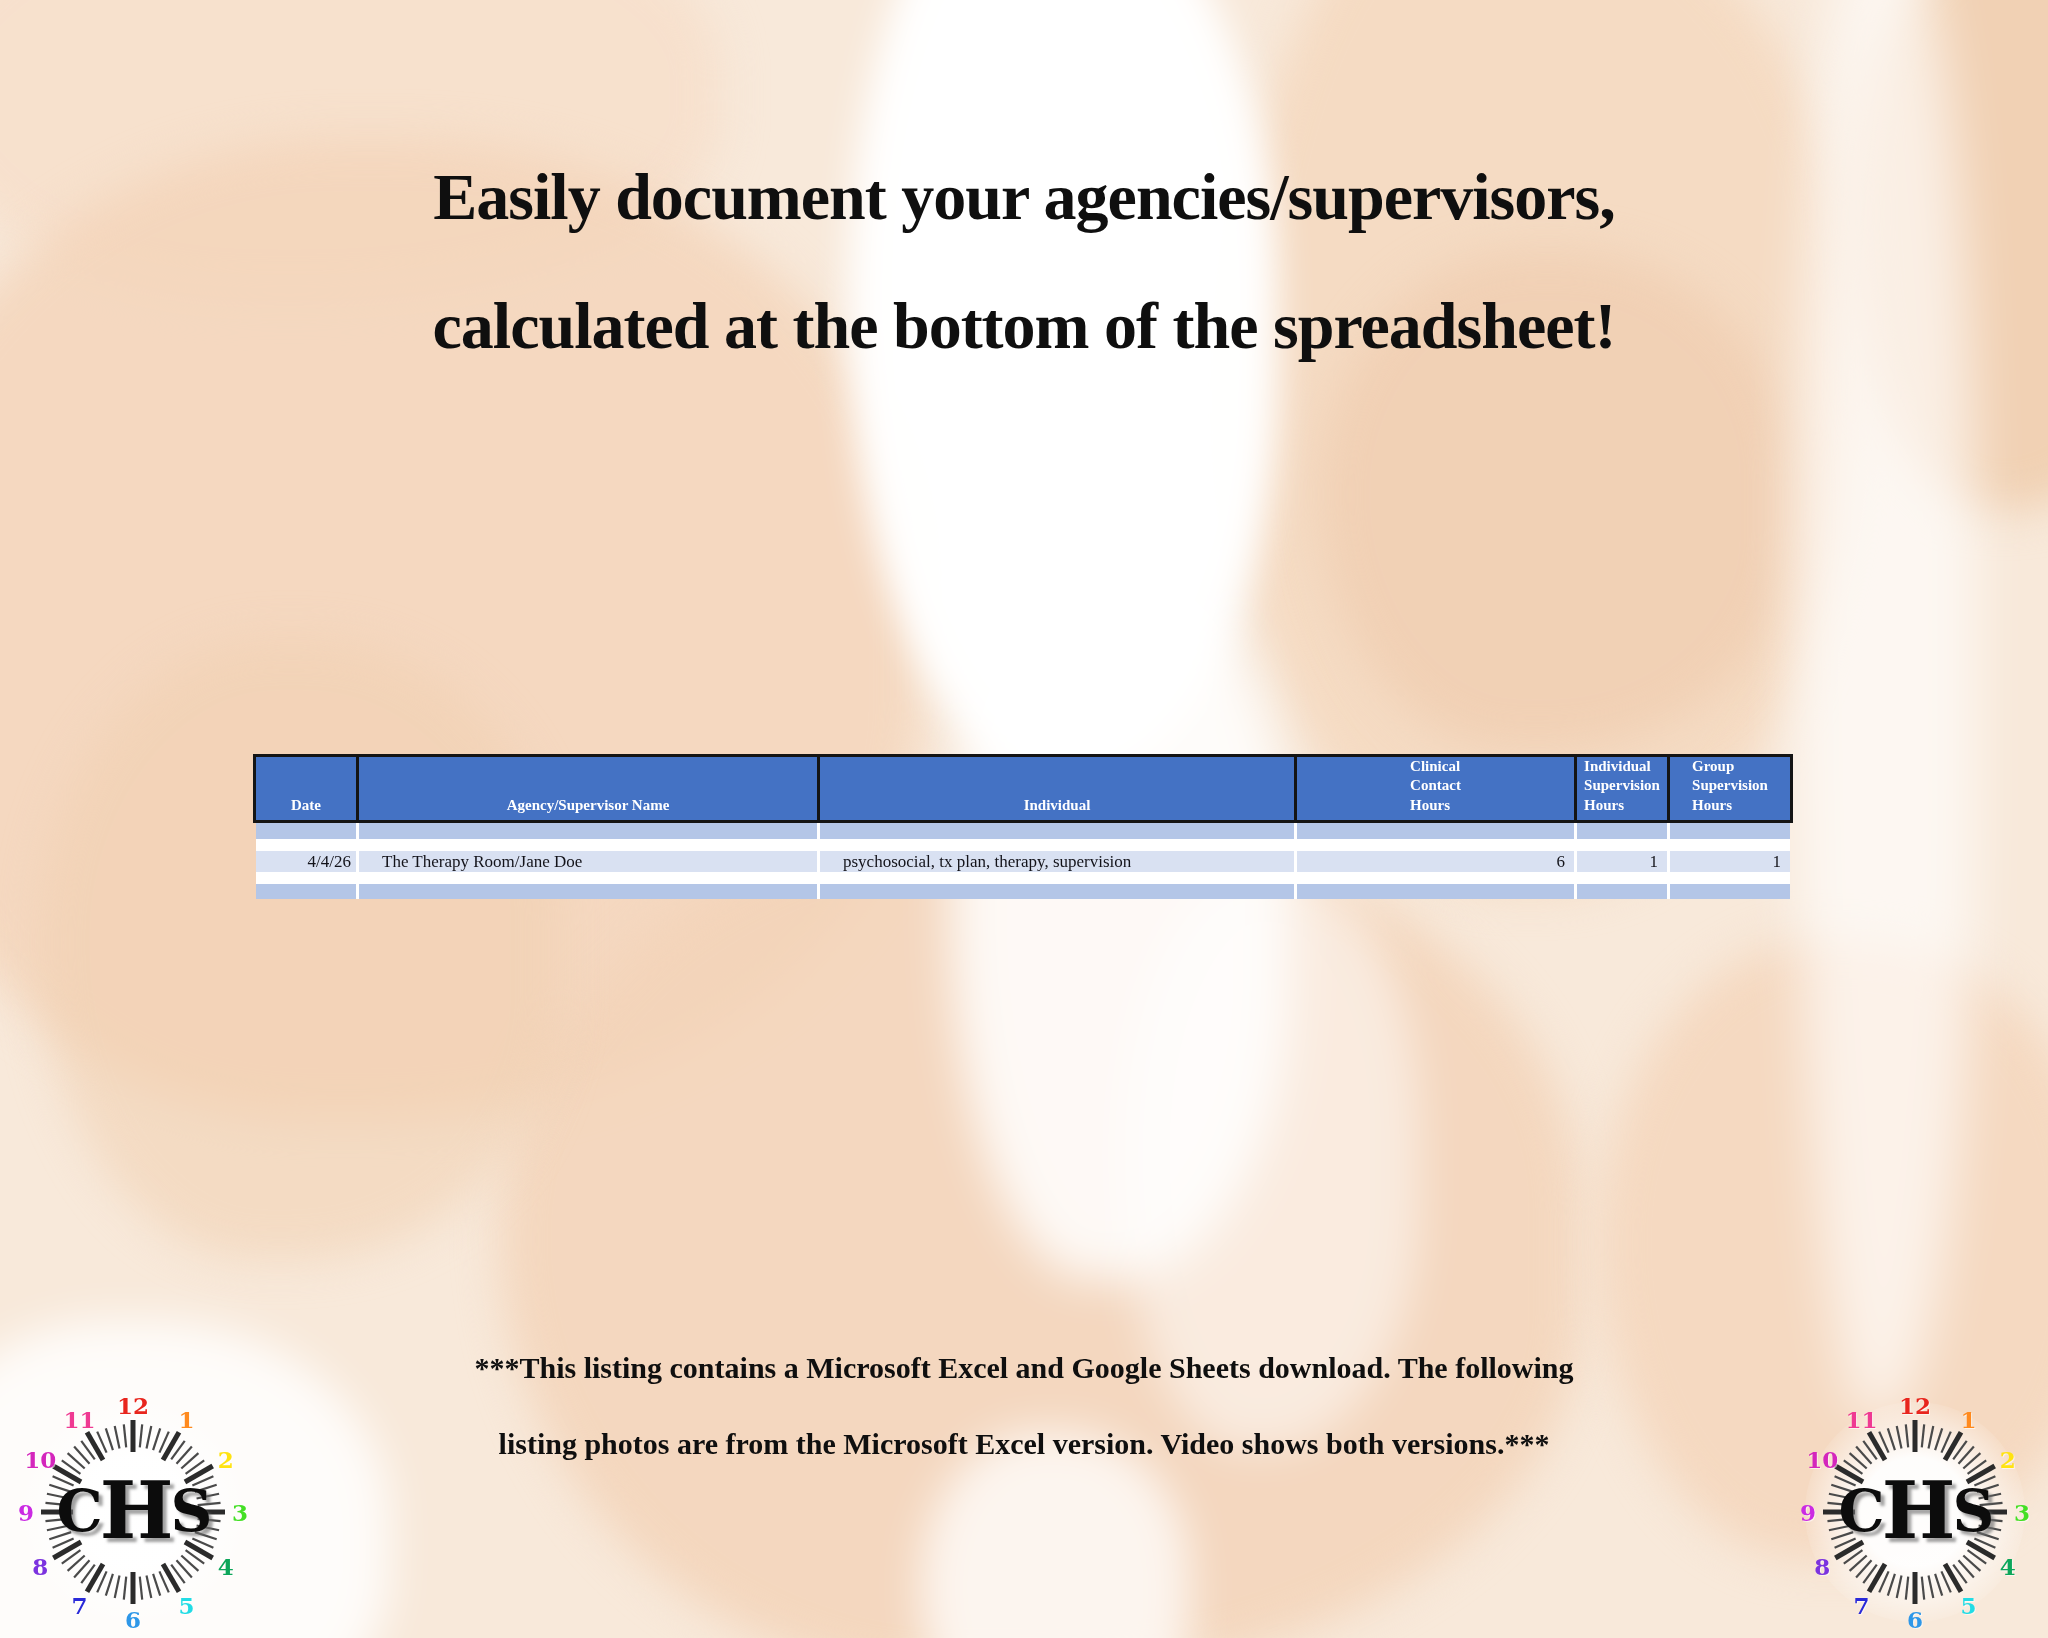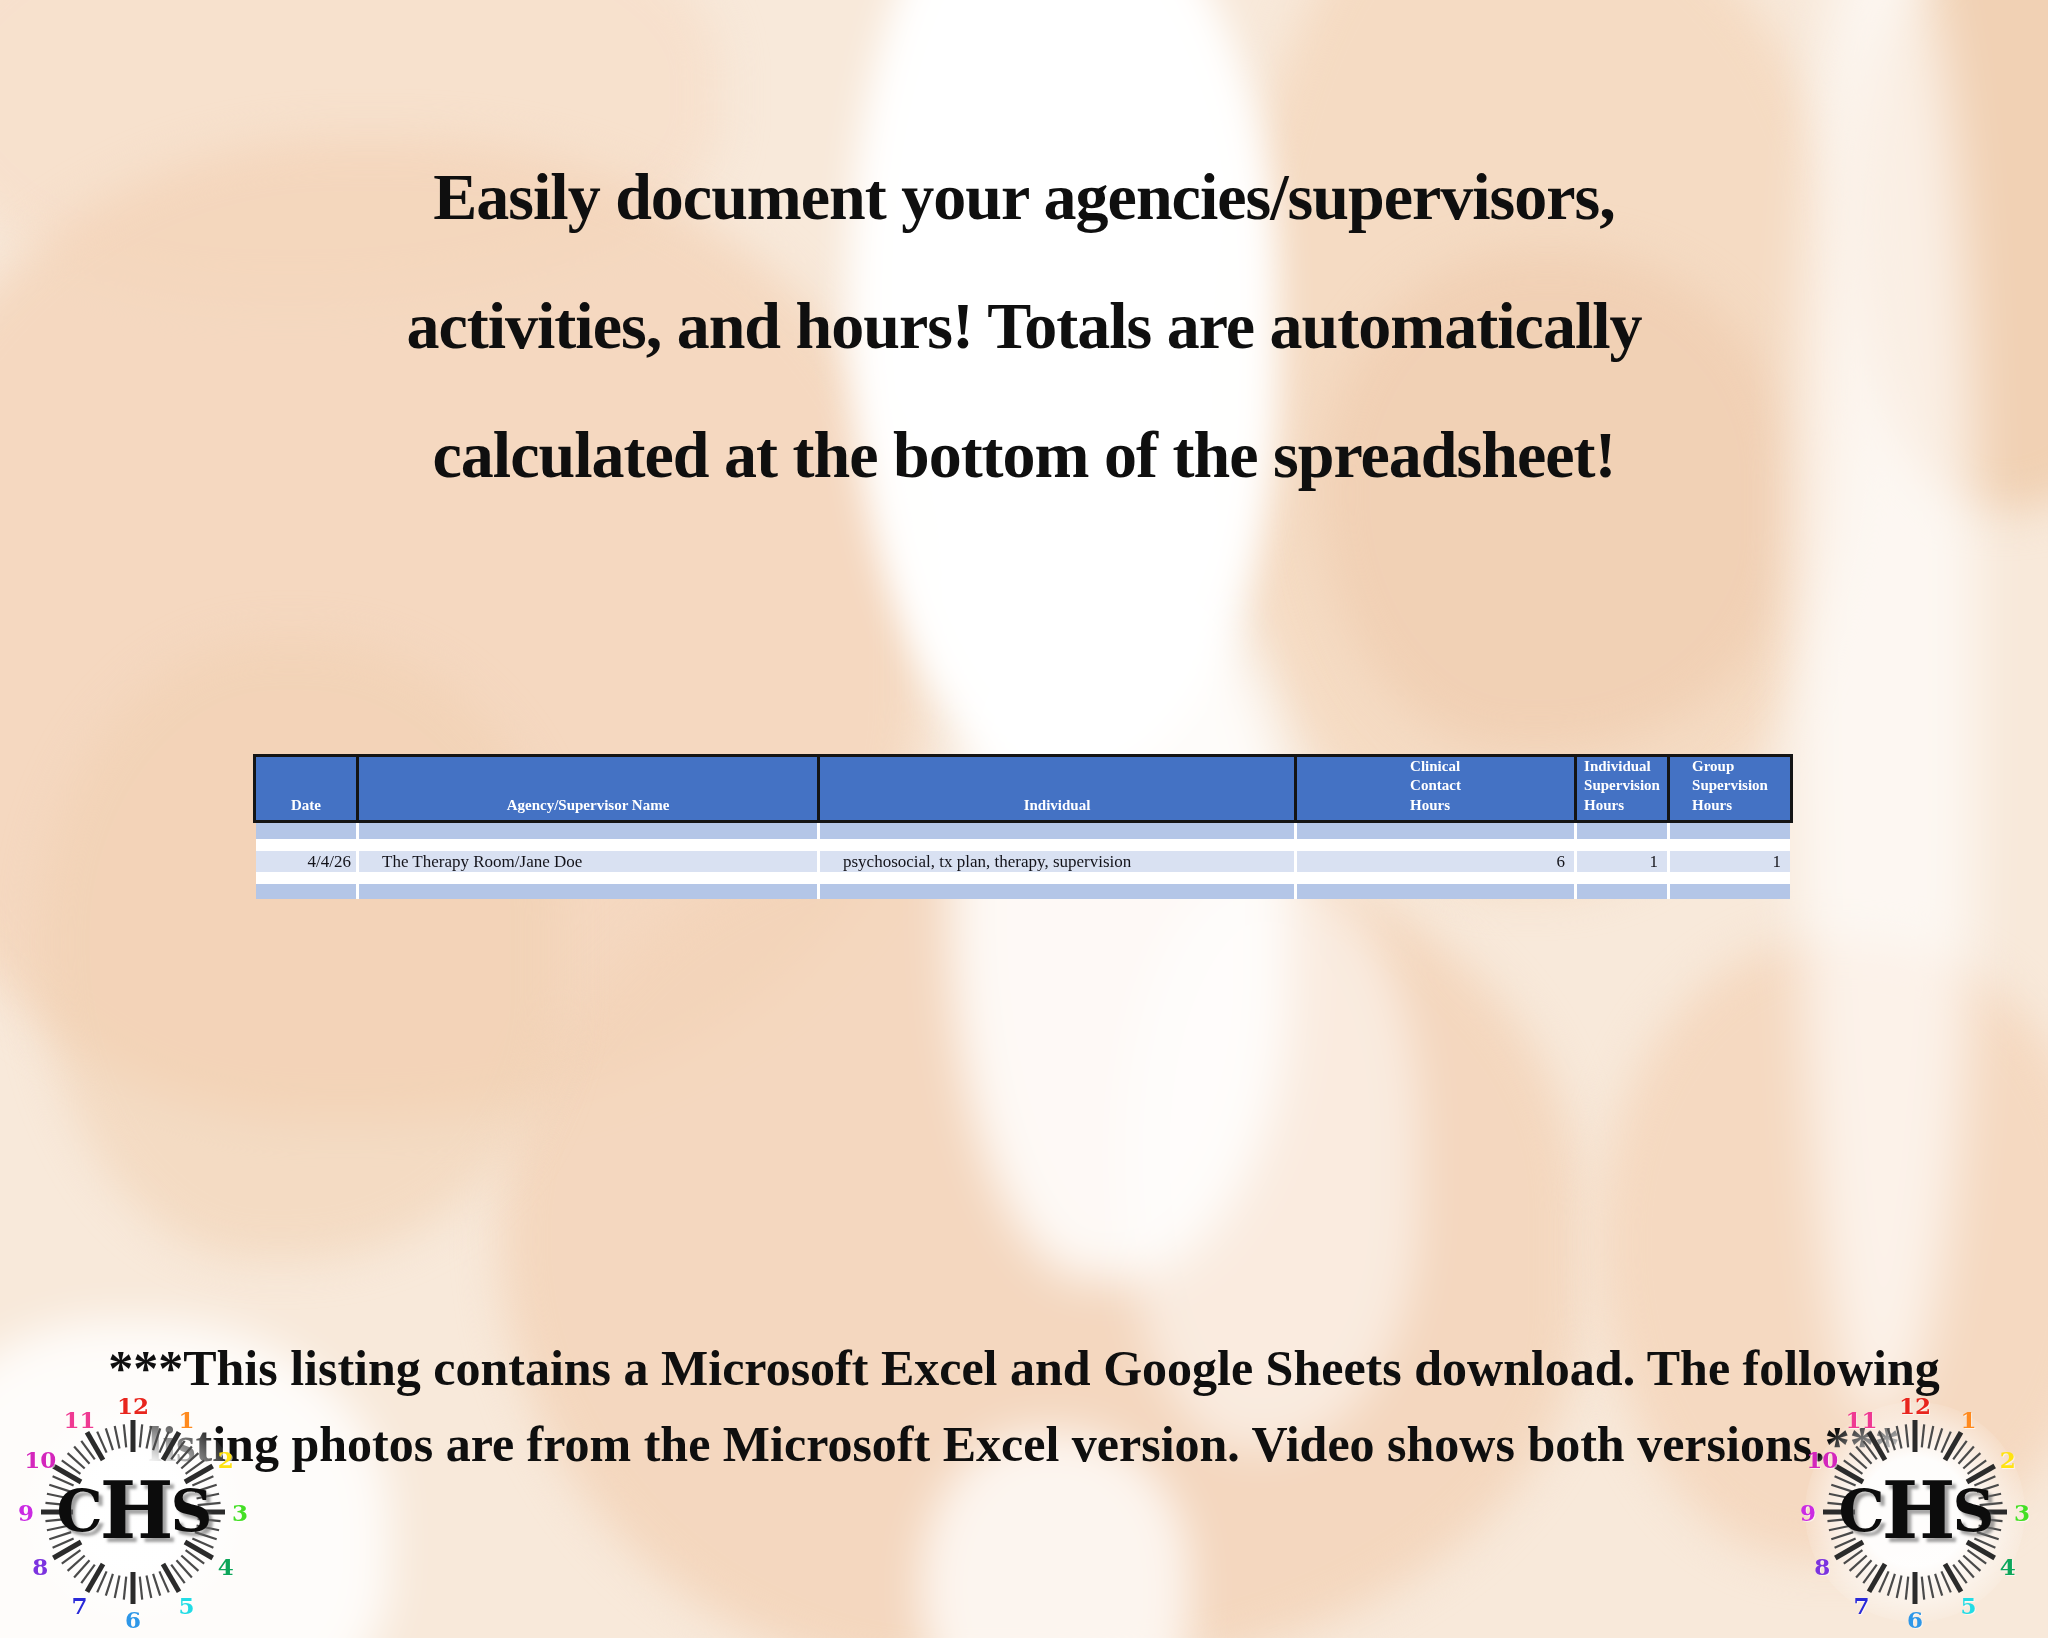--- a/index.html
+++ b/index.html
@@ -33,21 +33,21 @@
   .b-white-botmid    {left:920px;top:1430px;width:270px;height:320px;background:rgba(255,255,255,.75);}
 
   
   .hand{
     font-family:Liberation Serif, serif;
     color:#0f0f0f;
     text-align:center;
     position:absolute;left:0;right:0;
   }
   #heading{top:132px;font-size:66px;line-height:129px;letter-spacing:-1px;font-weight:600;}
-  #footnote{top:1330px;font-size:50px;line-height:76px;font-weight:600;}
+  #footnote{top:1330px;font-size:30px;line-height:76px;font-weight:600;}
 
   
   :root{
     --sheet-header-bg:#4472C4;
     --sheet-header-text:#FFFFFF;
     --band-dark:#B4C6E7;
     --band-light:#D9E1F2;
     --sheet-border:#141414;
   }
   #sheet{
@@ -137,21 +137,20 @@
   <div class="blob b-peach-botright"></div>
   <div class="blob b-white-band"></div>
   <div class="blob b-white-band2"></div>
   <div class="blob b-white-right"></div>
   <div class="blob b-white-botleft"></div>
   <div class="blob b-white-botcenter"></div>
   <div class="blob b-white-botmid"></div>
 
   <div id="heading" class="hand">
     <div>Easily document your agencies/supervisors,</div>
-    <div>activities, and hours! Totals are automatically</div>
     <div>calculated at the bottom of the spreadsheet!</div>
   </div>
 
   <div id="sheet">
     <div id="sheet-header" class="sheet-grid">
       <div class="hcell">Date</div>
       <div class="hcell">Agency/Supervisor Name</div>
       <div class="hcell">Individual</div>
       <div class="hcell">Clinical
 Contact

